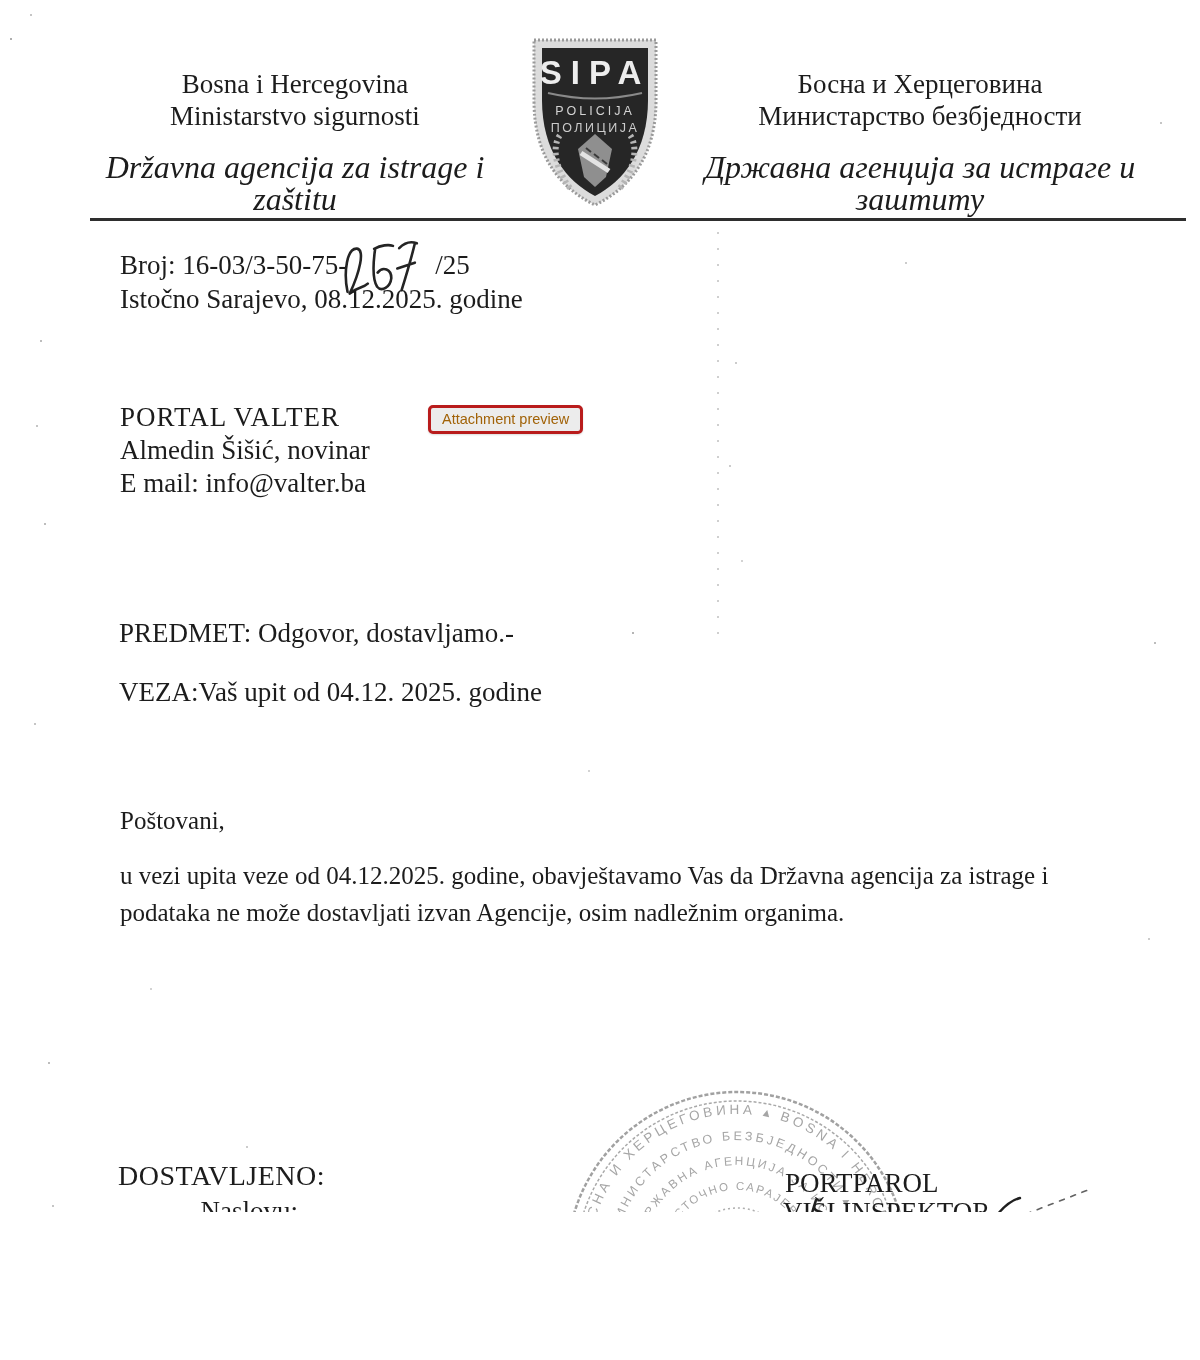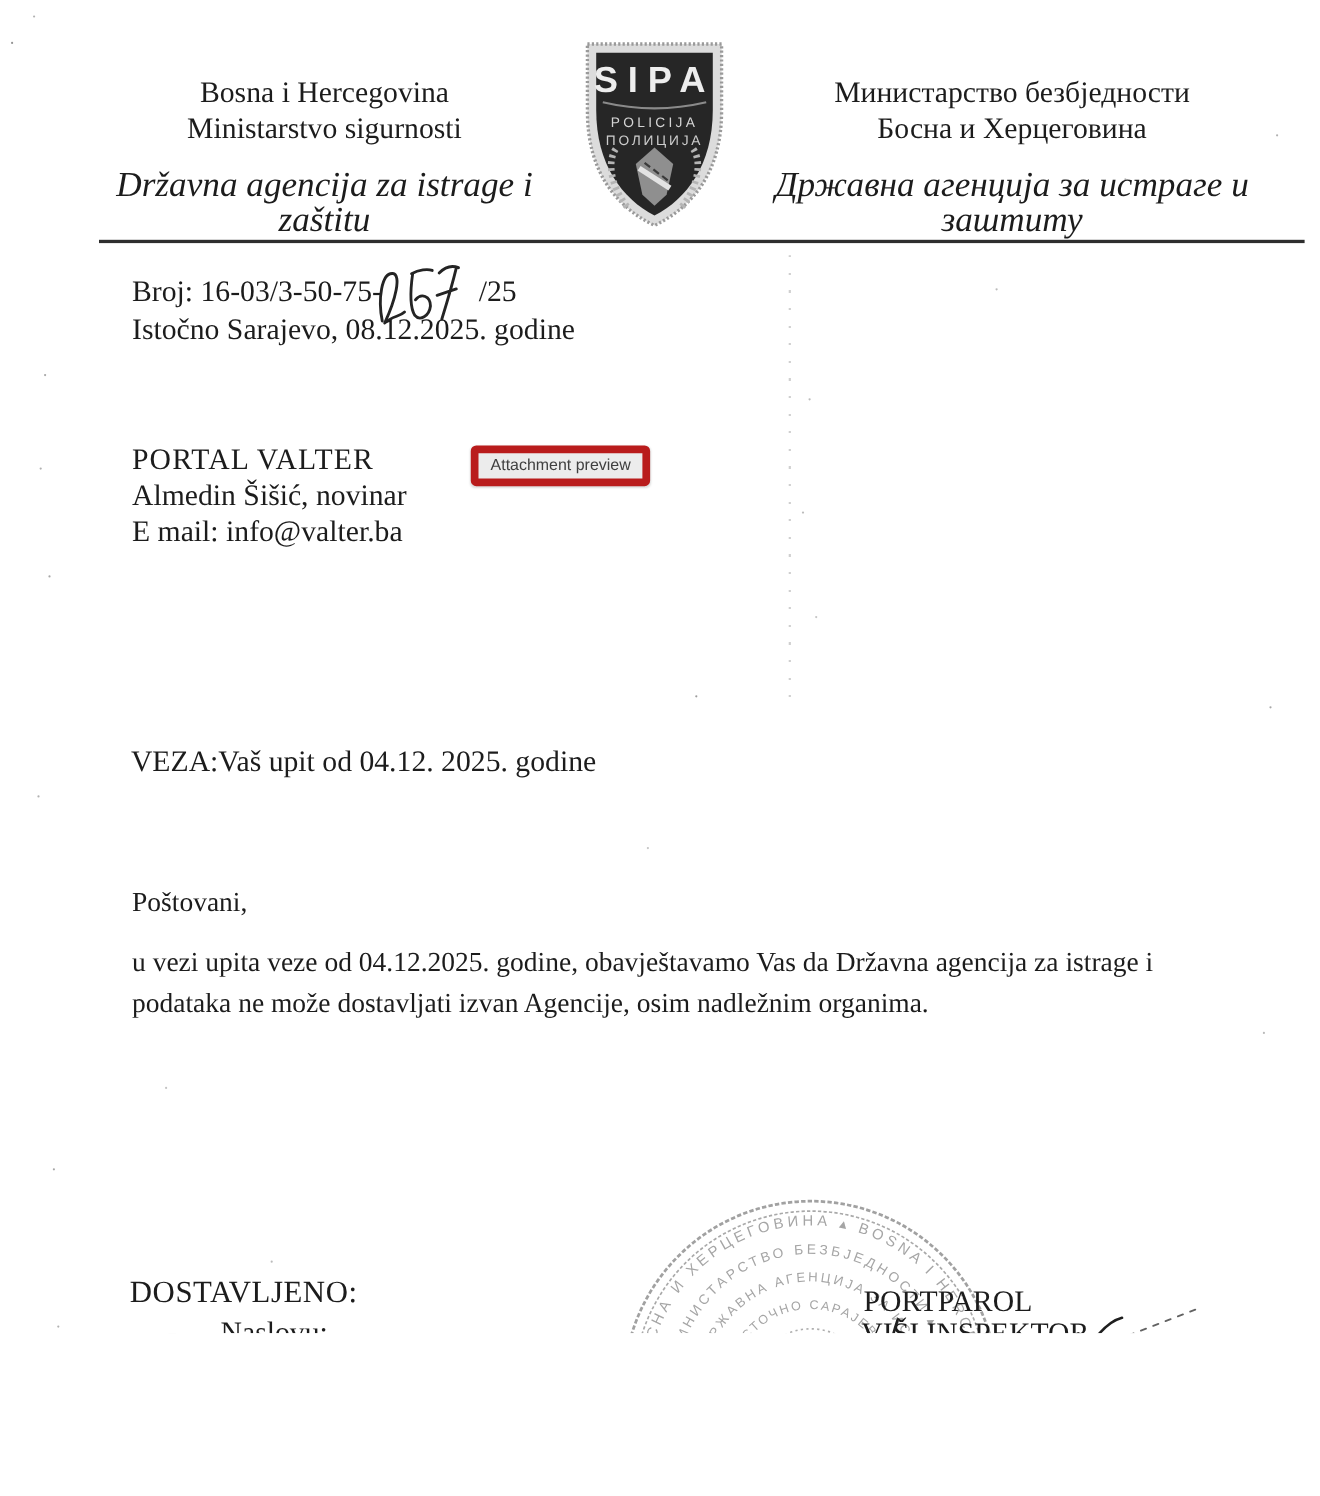--- a/index.html
+++ b/index.html
@@ -15,22 +15,22 @@
   .rule{position:absolute;left:90px;top:218px;width:1096px;height:3px;background:#2e2e2e;}
   
   .ref-line{font-size:27px;white-space:nowrap;display:flex;align-items:baseline;}
   .hand-gap{display:inline-block;width:88px;}
   
   .recipient div{font-size:27px;line-height:33px;}
   .recipient .org{letter-spacing:1px;}
   
   .tooltip{
     position:absolute;left:428px;top:405px;
-    font-family:"Liberation Sans", sans-serif;font-size:14.5px;color:#404040;
-    background:#ececec;border:7px solid #b91c1c;border-radius:5px;
+    font-family:"Liberation Sans", sans-serif;font-size:14.5px;color:#a16207;
+    background:#ececec;border:3px solid #b91c1c;border-radius:5px;
     padding:3px 11px 4px 11px;box-shadow:0 1px 2px rgba(0,0,0,0.14);
     white-space:nowrap;
   }
   .subject{font-size:27px;}
   .body-par div{font-size:25px;line-height:36.5px;white-space:nowrap;}
   .salutation{font-size:25px;}
   .dist-label{font-size:28px;letter-spacing:0.5px;}
   .dist-item{font-size:27px;text-align:right;}
   .sig-title{font-size:27px;white-space:nowrap;}
   .sig-name{font-size:27px;white-space:nowrap;}
@@ -65,22 +65,22 @@
   <div class="speck"></div>
   <div class="fold-line"></div>
 
   <div class="abs hdr-block" style="left:75px;top:68px;width:440px;">
     <div>Bosna i Hercegovina</div>
     <div>Ministarstvo sigurnosti</div>
     <div class="it">Državna agencija za istrage i zaštitu</div>
   </div>
 
   <div class="abs hdr-block" style="left:680px;top:68px;width:480px;">
+    <div>Босна и Херцеговина</div>
     <div>Министарство безбједности</div>
-    <div>Босна и Херцеговина</div>
     <div class="it">Државна агенција за истраге и заштиту</div>
   </div>
 
   <svg class="abs" style="left:528px;top:36px;" width="134" height="172" viewBox="0 0 134 172">
     <path d="M6,4 H128 V65 C128,120 102,152 67,169 C32,152 6,120 6,65 Z" fill="#dcdcdc" stroke="#9a9a9a" stroke-width="3" stroke-dasharray="2 2"></path>
     <path d="M14,12 H120 V64 C120,114 96,145 67,160 C38,145 14,114 14,64 Z" fill="#262626"></path>
     <text x="67" y="48" text-anchor="middle" font-family="Liberation Sans, sans-serif" font-size="33" font-weight="bold" letter-spacing="9" fill="#ededed">SIPA</text>
     <path d="M20,57 Q67,68 114,57" stroke="#8a8a8a" stroke-width="2" fill="none"></path>
     <text x="67" y="79" text-anchor="middle" font-family="Liberation Sans, sans-serif" font-size="12.5" letter-spacing="3" fill="#d4d4d4">POLICIJA</text>
     <text x="67" y="96" text-anchor="middle" font-family="Liberation Sans, sans-serif" font-size="12.5" letter-spacing="2.5" fill="#cccccc">ПОЛИЦИЈА</text>
@@ -110,20 +110,21 @@
   <div class="abs ref-line" style="left:120px;top:284px;">Istočno Sarajevo, 08.12.2025. godine</div>
 
   <div class="abs recipient" style="left:120px;top:401px;font-family:Liberation Serif, serif;">
     <div class="org">PORTAL VALTER</div>
     <div>Almedin Šišić, novinar</div>
     <div>E mail: info@valter.ba</div>
   </div>
 
   <div class="tooltip">Attachment preview</div>
 
+  <div class="abs subject" style="left:119px;top:618px;">PREDMET: Odgovor, dostavljamo.-</div>
   <div class="abs subject" style="left:119px;top:677px;">VEZA:Vaš upit od 04.12. 2025. godine</div>
 
   <div class="abs salutation" style="left:120px;top:807px;">Poštovani,</div>
   <div class="abs body-par" style="left:120px;top:858px;width:1030px;">
     <div>u vezi upita veze od 04.12.2025. godine,  obavještavamo Vas da Državna agencija za istrage i</div>
     <div>podataka ne može dostavljati izvan Agencije, osim nadležnim organima.</div>
   </div>
 
   <div class="abs dist-label" style="left:118px;top:1160px;">DOSTAVLJENO:</div>
   <div class="abs dist-item" style="left:152px;top:1196px;">

